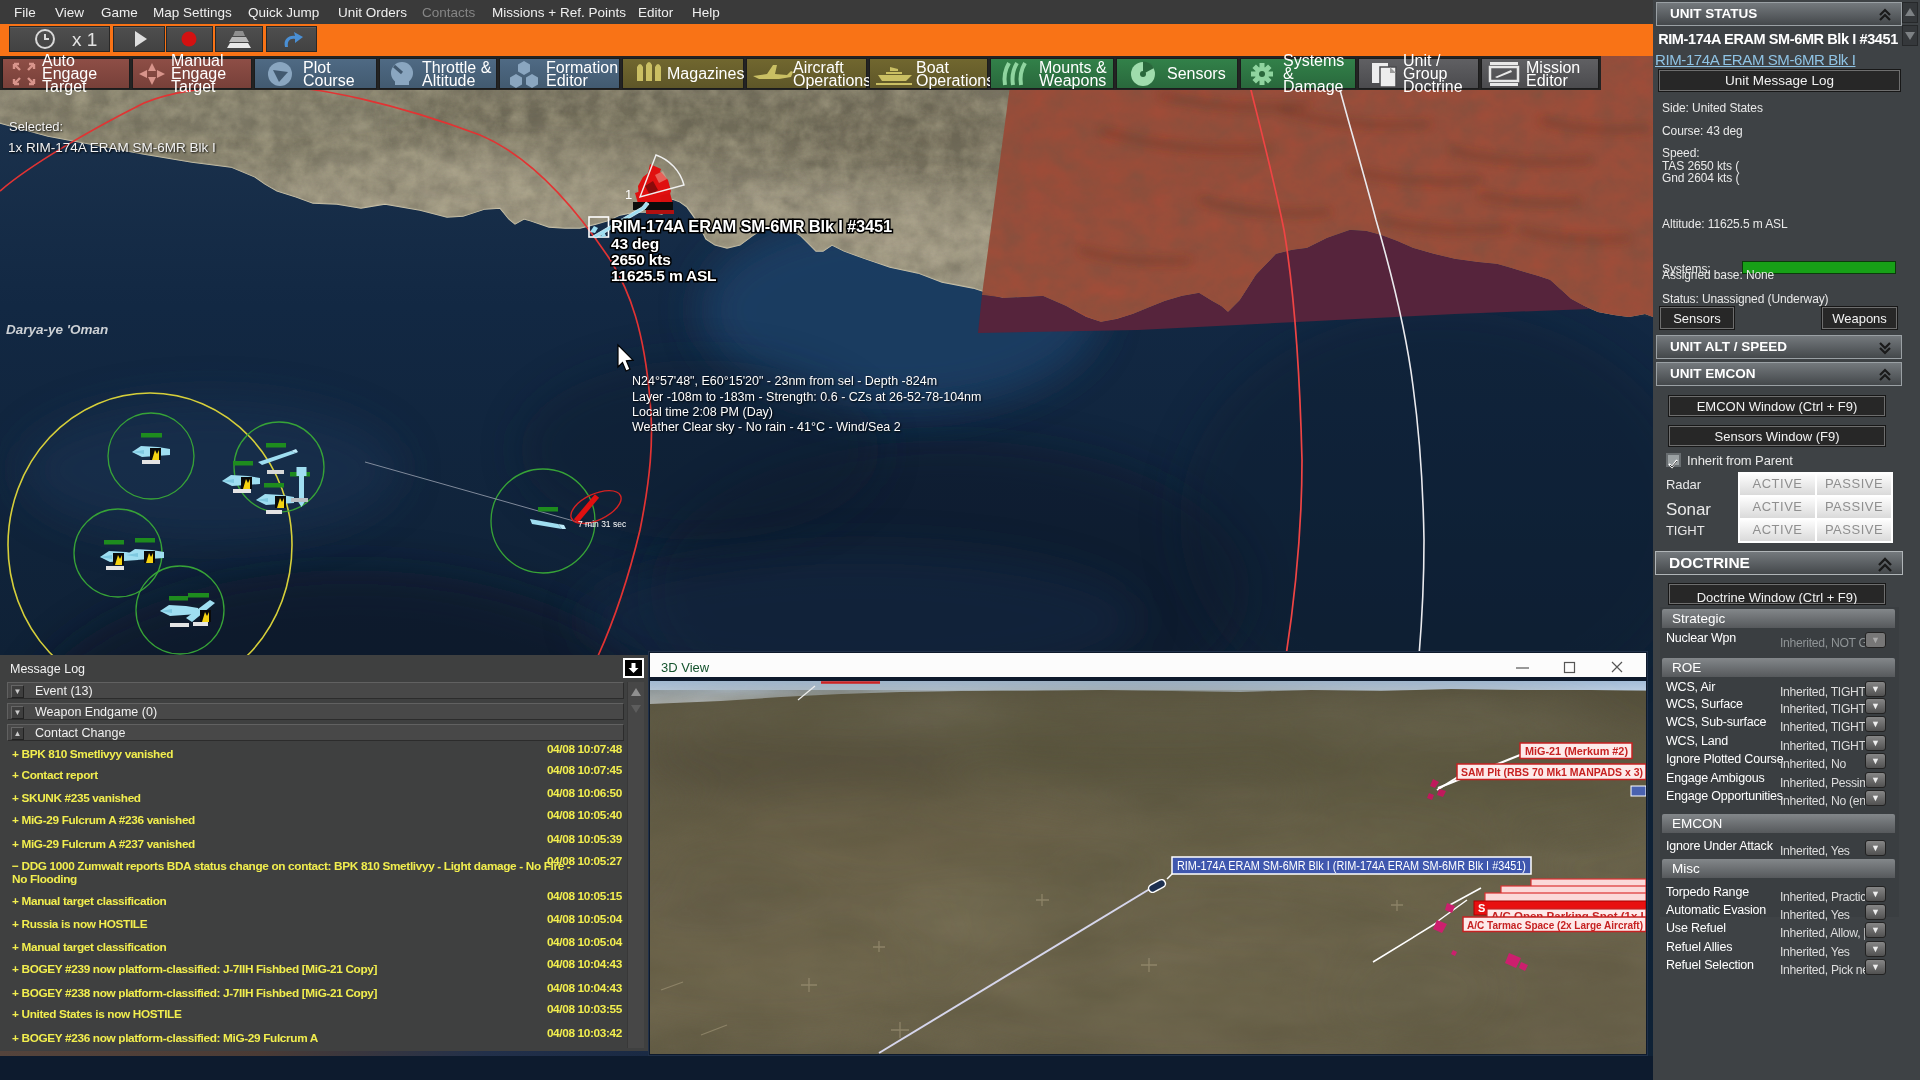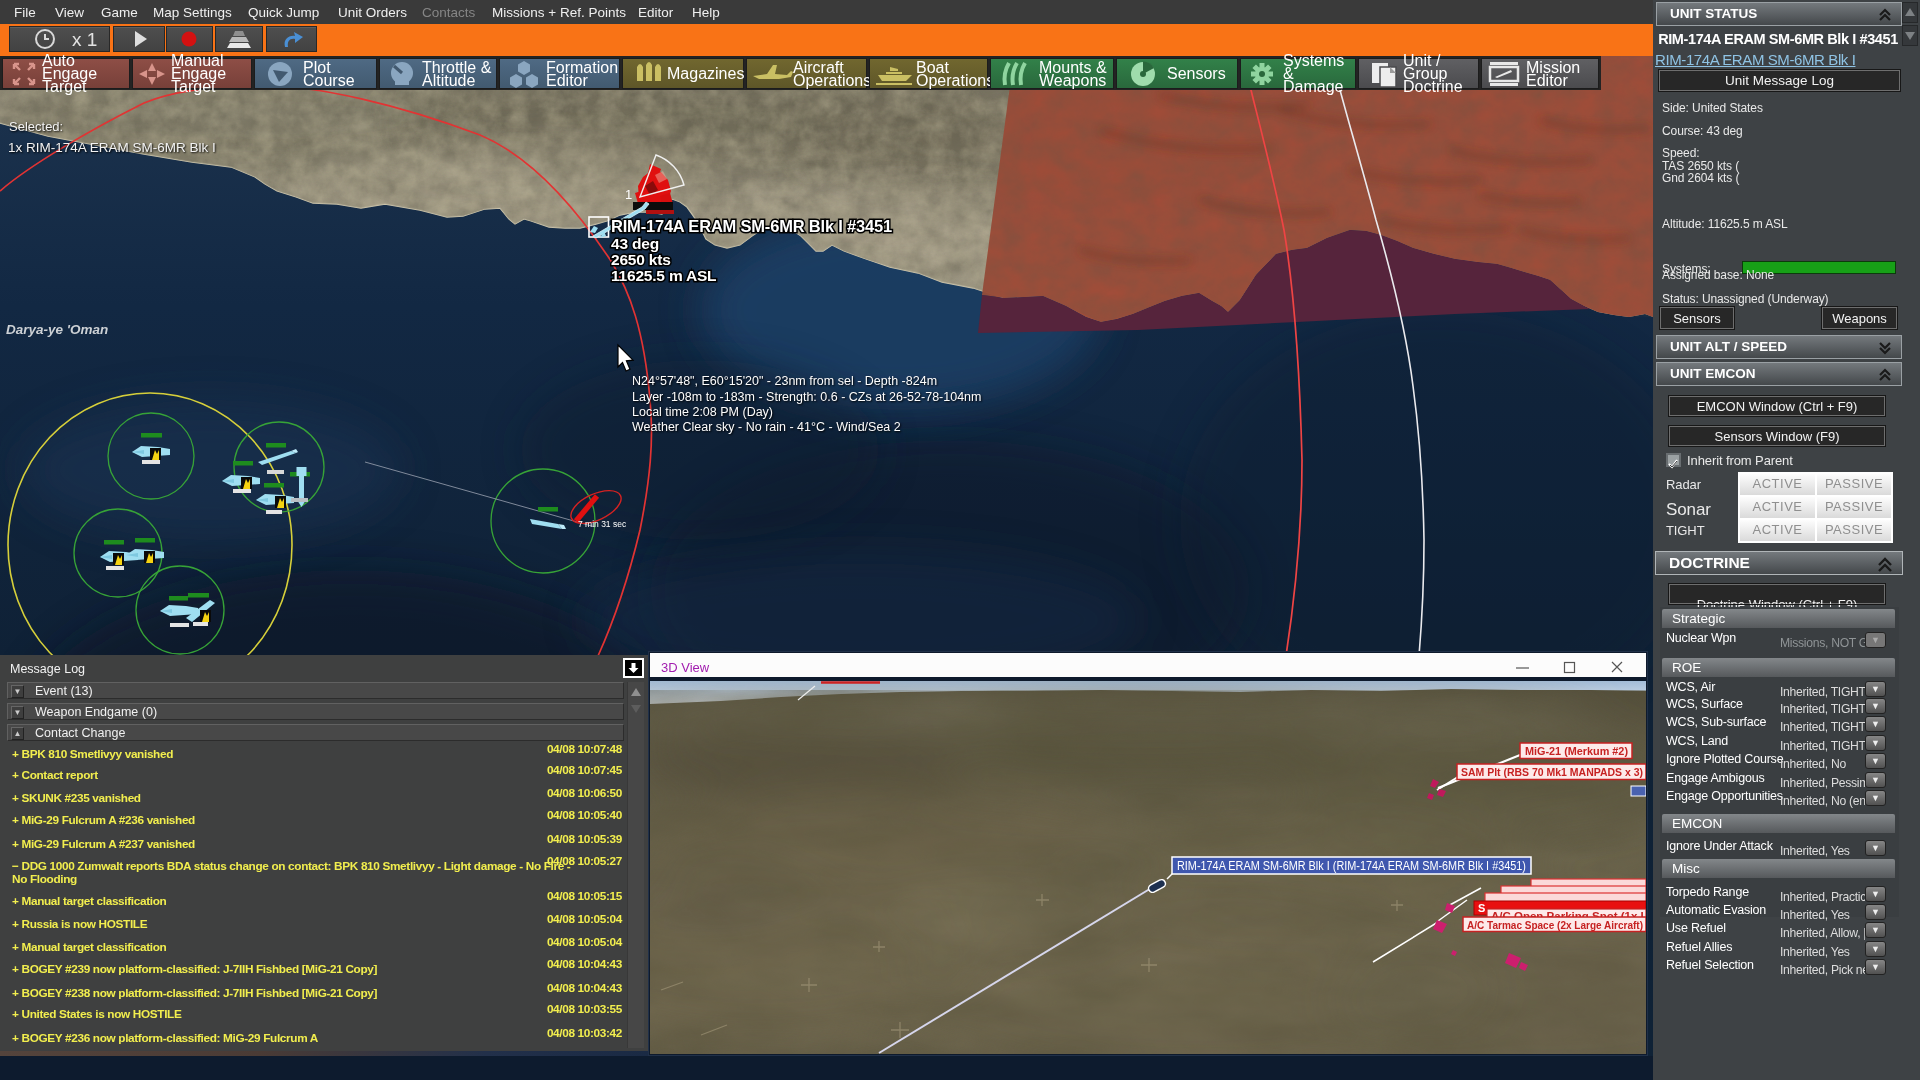--- a/index.html
+++ b/index.html
@@ -431,21 +431,21 @@
 <div class="lgy" style="left:12px;top:331px">+ BOGEY #238 now platform-classified: J-7IIH Fishbed [MiG-21 Copy]</div>
       <div class="lgy" style="right:26px;top:326px">04/08 10:04:43</div>
 <div class="lgy" style="left:12px;top:352px">+ United States is now HOSTILE</div>
       <div class="lgy" style="right:26px;top:347px">04/08 10:03:55</div>
 <div class="lgy" style="left:12px;top:376px">+ BOGEY #236 now platform-classified: MiG-29 Fulcrum A</div>
       <div class="lgy" style="right:26px;top:371px">04/08 10:03:42</div>
 </div>
 
 
 <div class="abs" style="left:648px;top:651px;width:1000px;height:405px;background:#0e1a2c;border:1px solid #203048">
-<div class="abs" style="left:1px;top:1px;width:996px;height:24px;background:#fcfcfc;color:#a21caf;font-size:13.5px">
+<div class="abs" style="left:1px;top:1px;width:996px;height:24px;background:#fcfcfc;color:#14532d;font-size:13.5px">
 <span style="position:absolute;left:11px;top:7px;font-size:13px">3D View</span>
 <svg width="130" height="28" style="position:absolute;right:8px;top:0">
 <line x1="8" y1="15" x2="21" y2="15" stroke="#555" stroke-width="1.2"></line>
 <rect x="56.5" y="9.5" width="10" height="10" fill="none" stroke="#555" stroke-width="1.2"></rect>
 <path d="M104 9 L114 19 M114 9 L104 19" stroke="#555" stroke-width="1.2"></path>
 </svg>
 </div>
 <svg class="abs" style="left:1px;top:29px" width="996" height="373" viewBox="649 681 996 373">
 <defs>
 <linearGradient id="skyg" x1="0" y1="0" x2="0" y2="1">
@@ -593,25 +593,25 @@
 <div class="abs" style="left:2px;top:48px;width:75px;height:21px;background:linear-gradient(#fdfdfd,#dadada);color:#8f8f8f;font-size:13px;text-align:center;padding-top:2px;letter-spacing:0.5px">ACTIVE</div>
 <div class="abs" style="left:79px;top:48px;width:74px;height:21px;background:linear-gradient(#fdfdfd,#dadada);color:#8f8f8f;font-size:13px;text-align:center;padding-top:2px;letter-spacing:0.5px">PASSIVE</div>
 </div>
 
 <div class="hdrbtn" style="top:551px;left:2px;width:248px;border-color:#b0b5b8">
         <span style="position:absolute;left:13px;top:2px;font-size:15.5px">DOCTRINE</span>
 <svg width="18" height="18" style="position:absolute;right:8px;top:4px">
           <path d="M3 9 L9 3 L15 9 M3 15 L9 9 L15 15" stroke="#1a1a1a" stroke-width="2.4" fill="none"></path>
         </svg>
       </div>
-<div class="sbbtn" style="left:16px;top:584px;width:216px;height:20px;padding-top:12px">Doctrine Window (Ctrl + F9)</div>
+<div class="sbbtn" style="left:16px;top:584px;width:216px;height:20px;padding-top:5px">Doctrine Window (Ctrl + F9)</div>
 <div class="abs" style="left:7px;top:607px;width:239px;height:310px;background:#3a3e41"></div>
 <div class="sechdr" style="top:609px">Strategic</div>
 <div class="drow" style="top:631px">Nuclear Wpn</div>
-      <div class="dval" style="top:636px;color:#8f9496">Missions, NOT G</div>
+      <div class="dval" style="top:636px;color:#8f9496">Inherited, NOT G</div>
 <div class="dbtn" style="top:632px;background:#777;color:#aaa">▼</div>
 <div class="sechdr" style="top:658px">ROE</div>
 <div class="drow" style="top:680px">WCS, Air</div>
       <div class="dval" style="top:685px">Inherited, TIGHT</div>
       <div class="dbtn" style="top:681px">▼</div>
 <div class="drow" style="top:697px">WCS, Surface</div>
       <div class="dval" style="top:702px">Inherited, TIGHT</div>
       <div class="dbtn" style="top:698px">▼</div>
 <div class="drow" style="top:715px">WCS, Sub-surface</div>
       <div class="dval" style="top:720px">Inherited, TIGHT</div>

